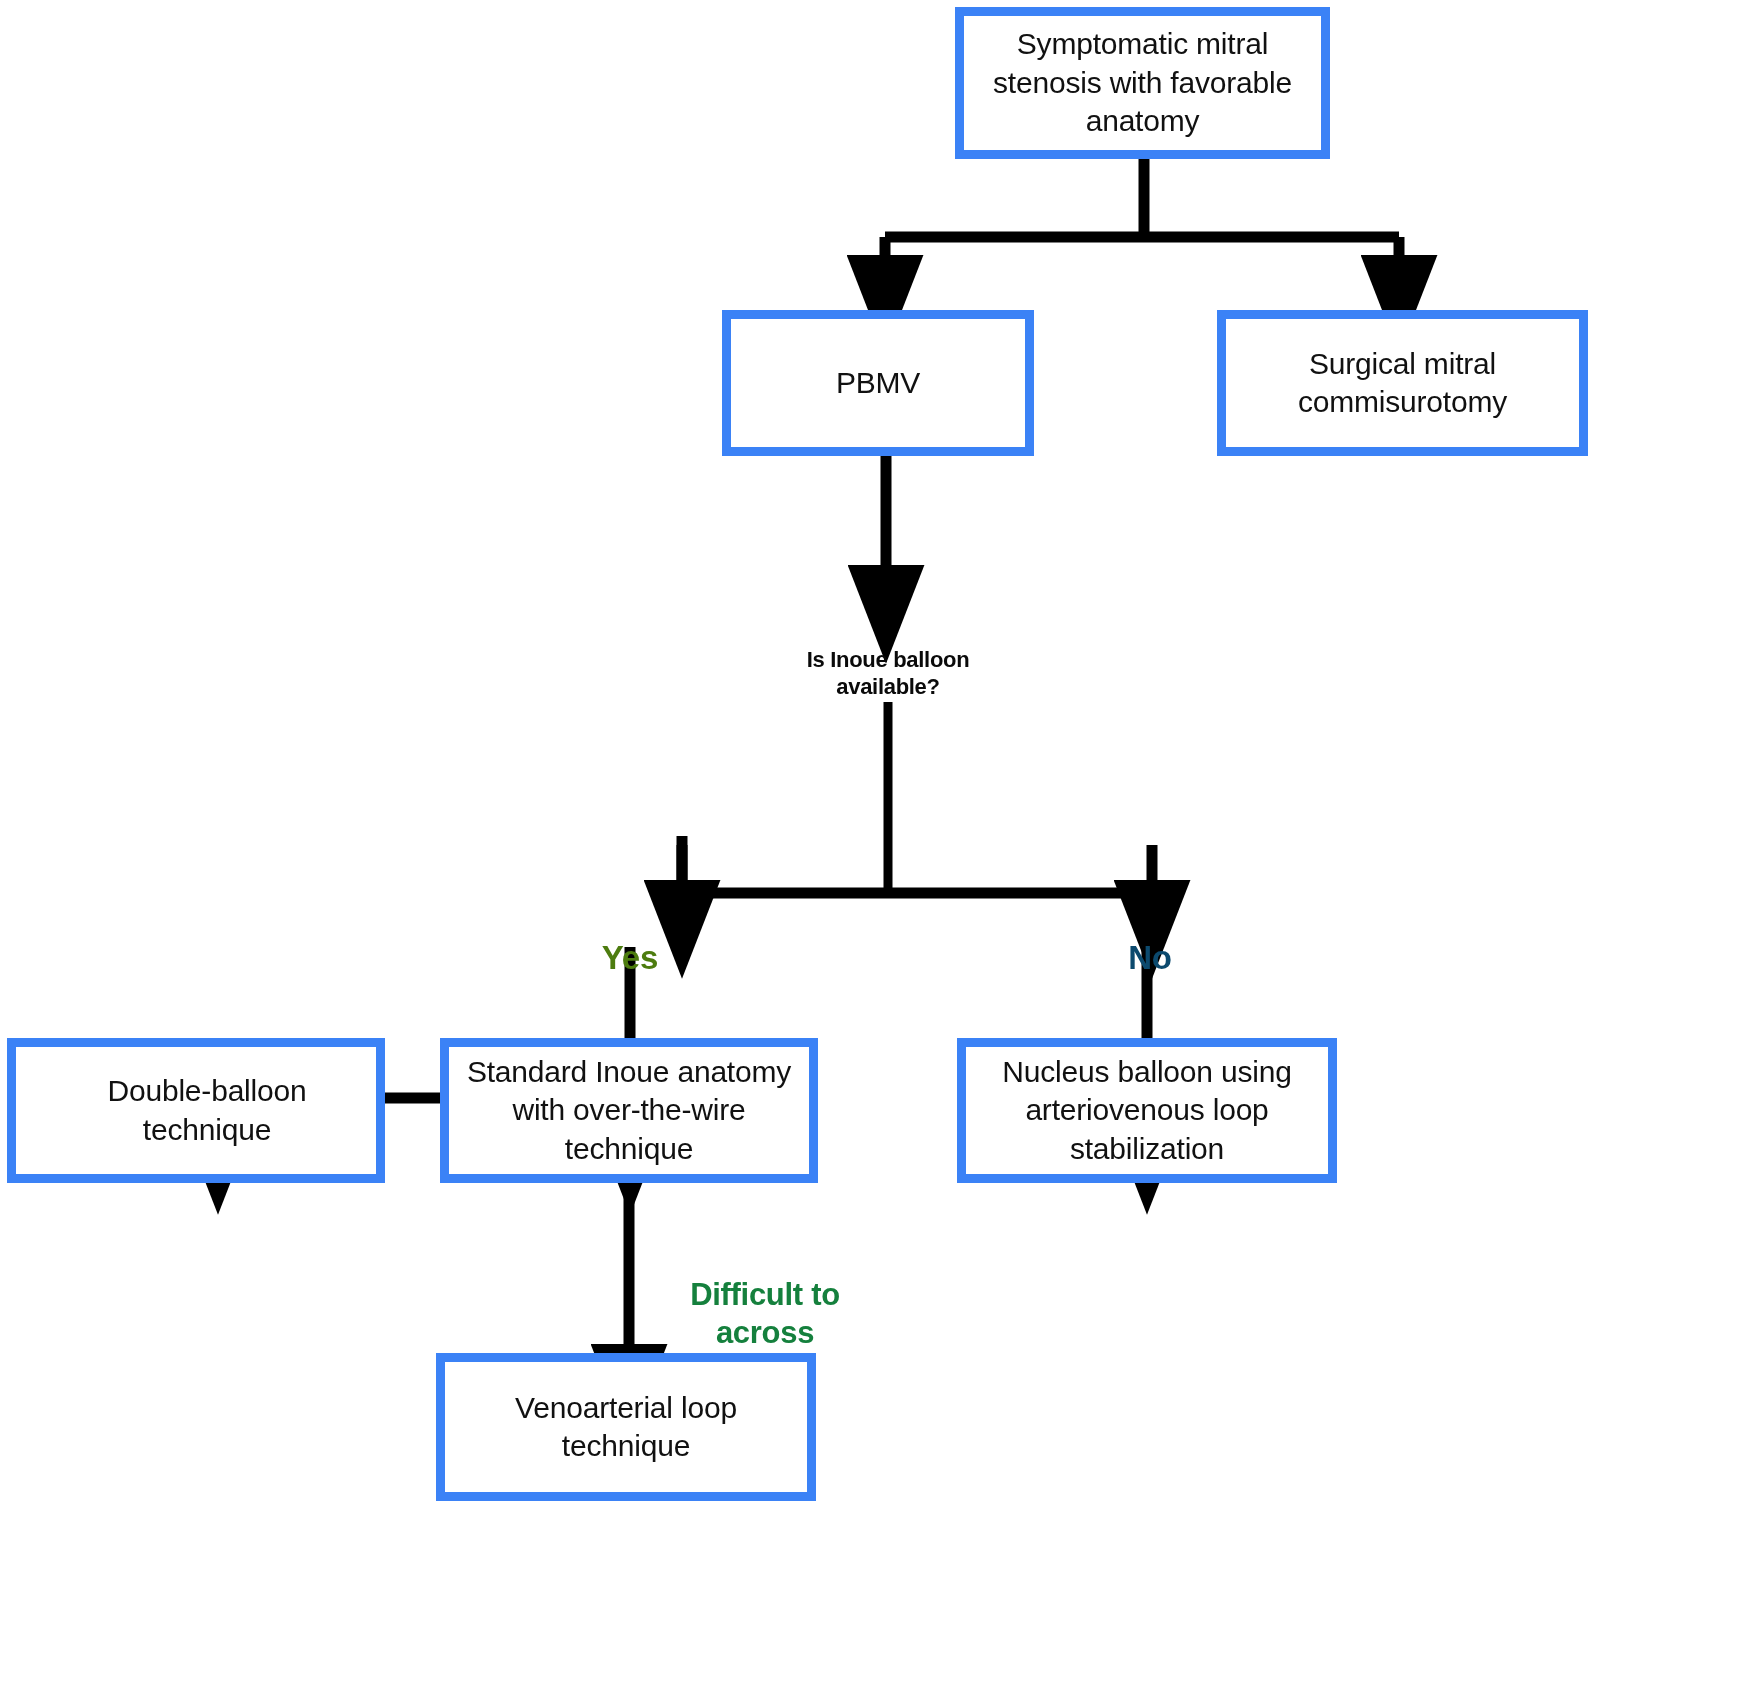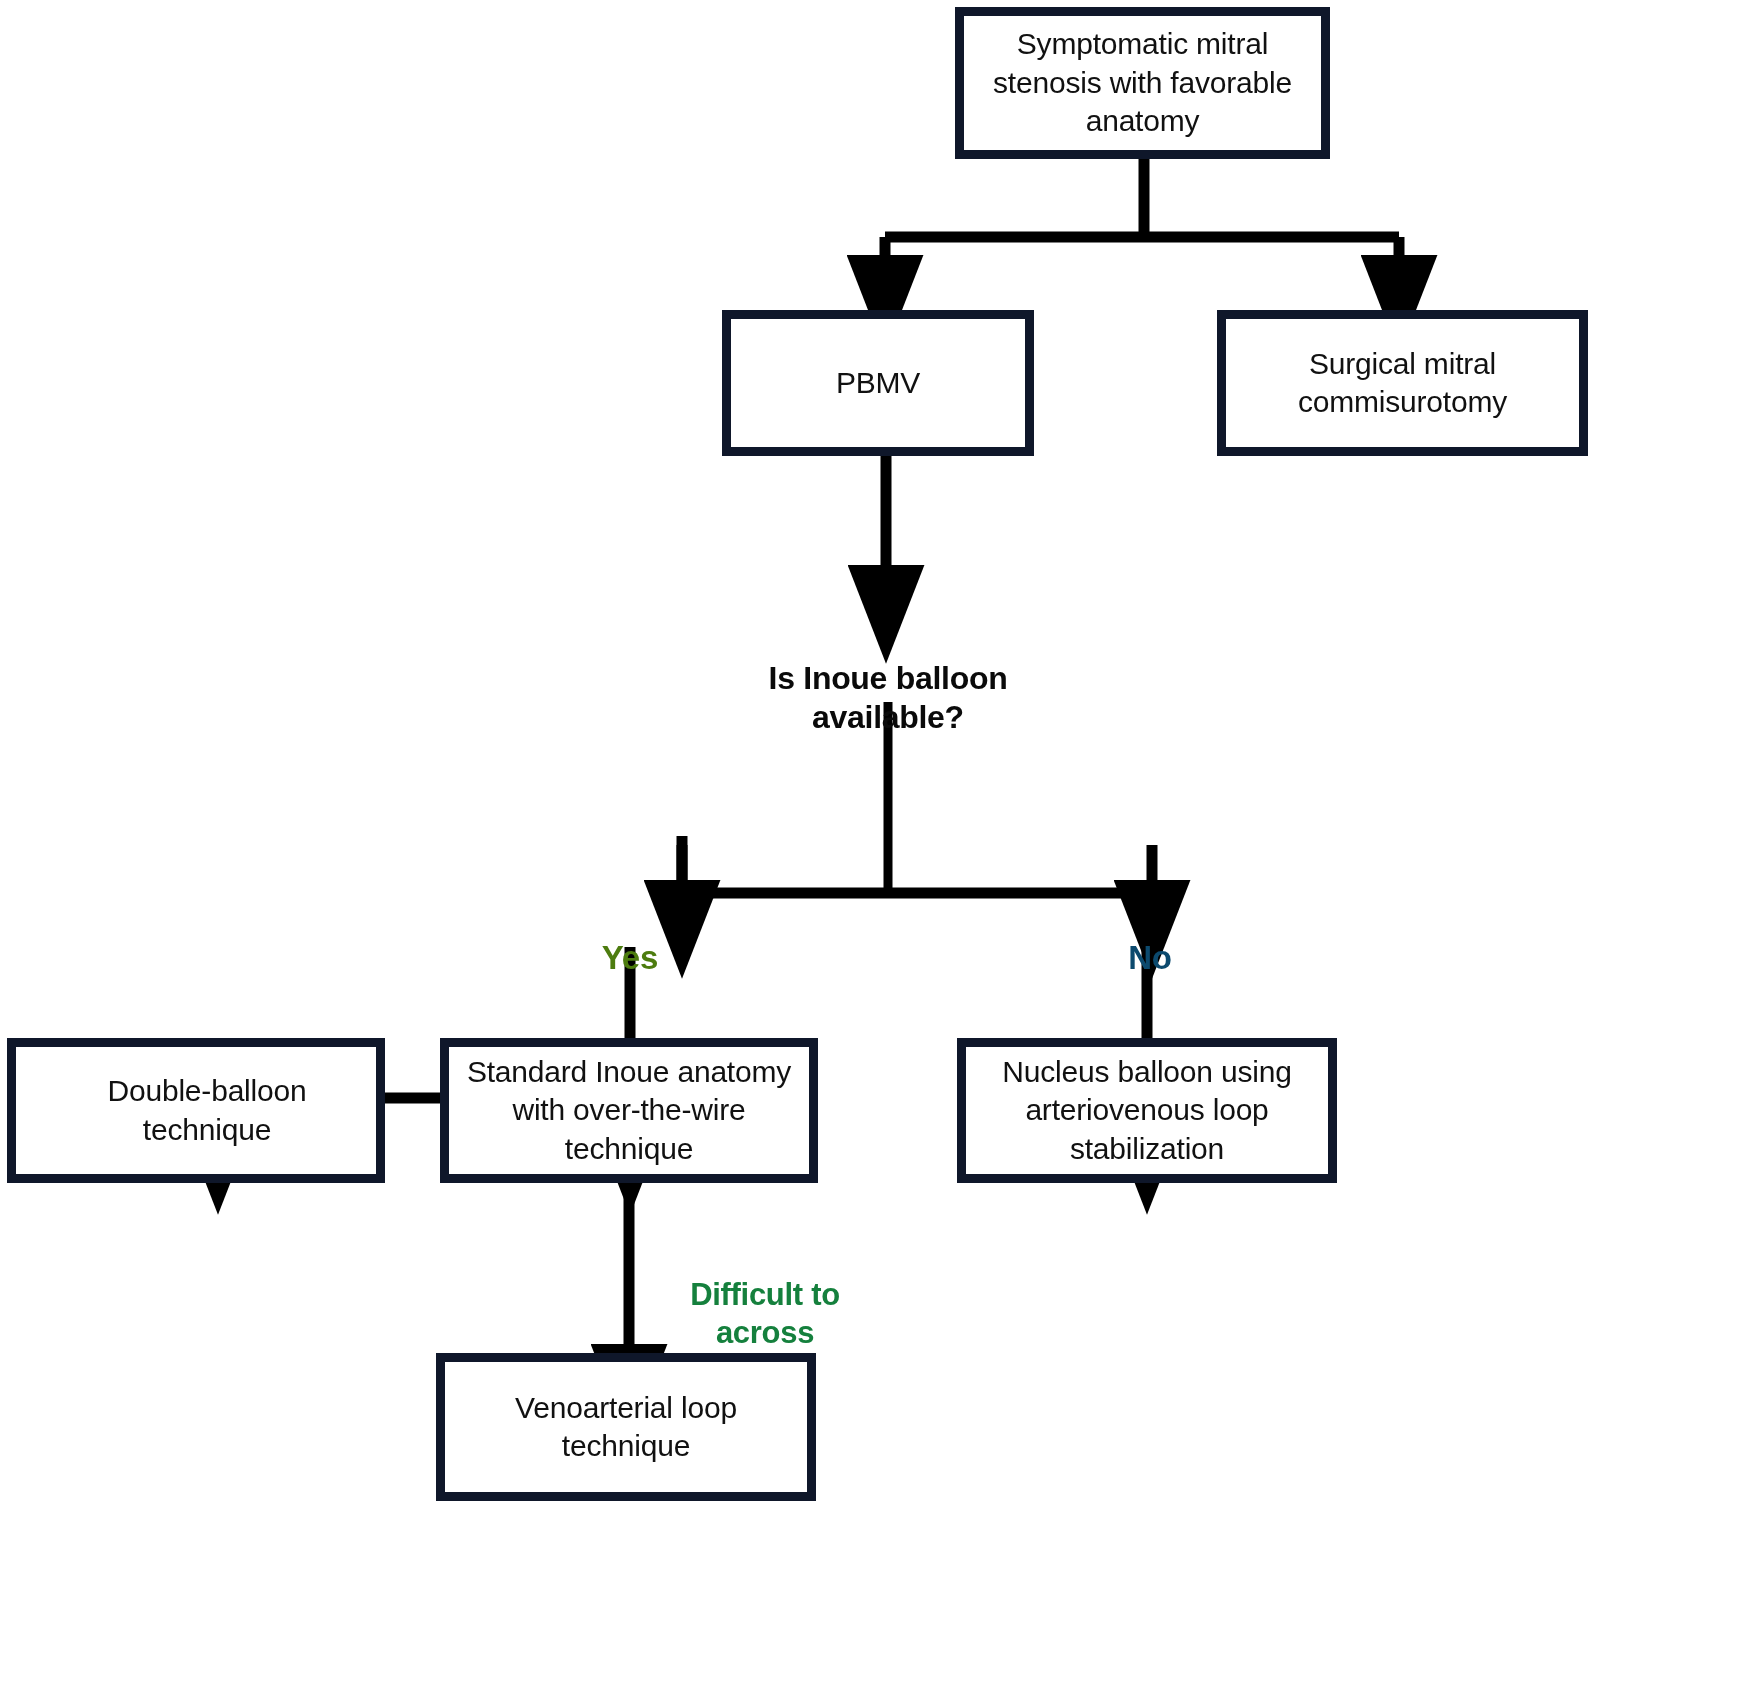--- a/index.html
+++ b/index.html
@@ -24,42 +24,42 @@
     left: 0;
     top: 0;
     width: 1750px;
     height: 1693px;
     pointer-events: none;
   }
   .node {
     position: absolute;
     box-sizing: border-box;
     background: #ffffff;
-    border: 9px solid #0f172a;
+    border: 9px solid #3b82f6;
     display: flex;
     align-items: center;
     justify-content: center;
     text-align: center;
     color: #111111;
     font-size: 30px;
     line-height: 1.28;
     letter-spacing: -0.2px;
     padding: 4px 10px;
     white-space: pre-line;
     z-index: 3;
   }
   .freetext {
     position: absolute;
     text-align: center;
     white-space: pre-line;
     z-index: 4;
     line-height: 1.22;
   }
   .decision-label {
-    font-size: 32px;
+    font-size: 22px;
     font-weight: bold;
     color: #0a0a0a;
     letter-spacing: -0.3px;
   }
   .branch-yes {
     font-size: 33px;
     font-weight: bold;
     letter-spacing: -0.2px;
   }
   .branch-no {

